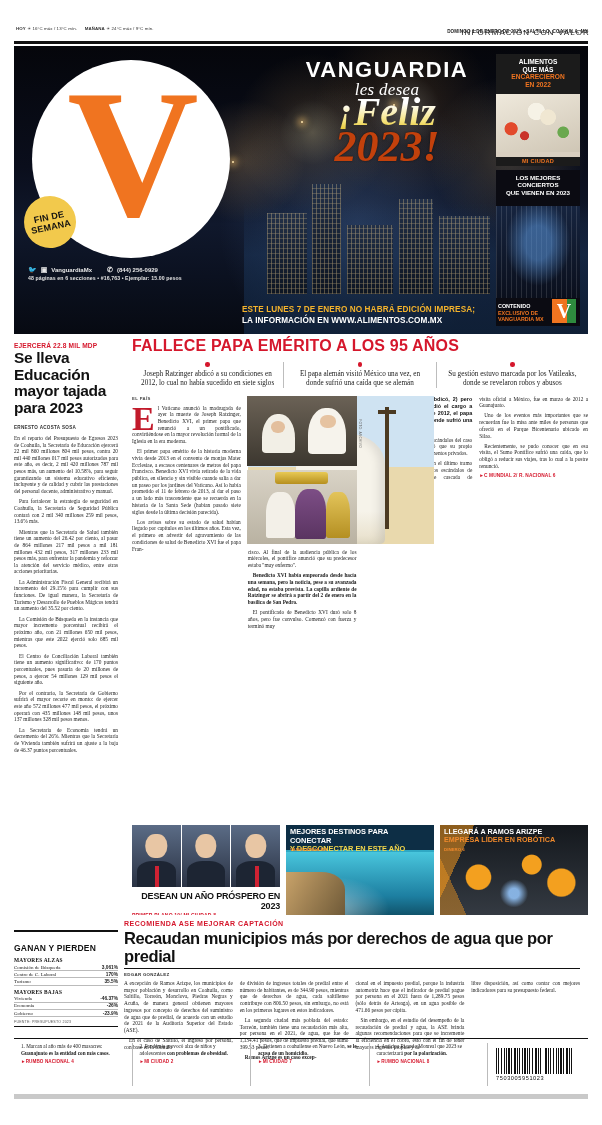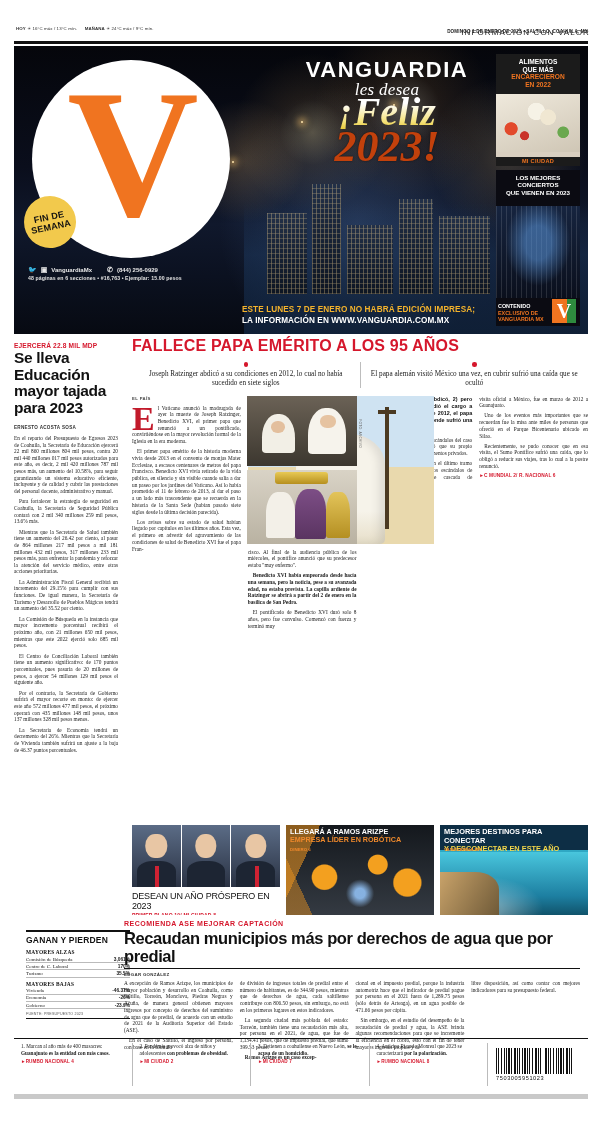--- a/index.html
+++ b/index.html
@@ -182,21 +182,21 @@
     font-family:"Liberation Serif",serif;font-size:5.3px;line-height:6.6px;
     text-align:justify;color:#1a1a1a;margin-top:5px;
   }
   .body-sm p{margin:0 0 4px 0;text-indent:5px;}
   .body-sm p.first{text-indent:0;}
 
   
   .gp-box{
     position:absolute;left:14px;top:930px;width:104px;
     border-top:2px solid #111;border-bottom:1px solid #111;
-    padding-top:3px;box-sizing:border-box;margin-left:12px;
+    padding-top:11px;box-sizing:border-box;
   }
   .gp-title{
     font-family:"Liberation Sans",sans-serif;font-weight:700;font-size:8.5px;
     letter-spacing:.2px;color:#111;margin-bottom:4px;
   }
   .gp-sub{
     font-family:"Liberation Serif",serif;font-weight:700;font-size:5.4px;
     letter-spacing:.2px;color:#111;margin:3px 0 1px;
   }
   .gp-row{
@@ -327,22 +327,22 @@
   .ban{position:relative;flex:1;overflow:hidden;}
   .ban1{background:#fff;}
   .ban1 .pics{display:flex;height:62px;gap:1px;}
   .ban1 .pic{flex:1;background:linear-gradient(180deg,#5b6c86,#2a3243);position:relative;overflow:hidden;}
   .ban1 .pic .hd{position:absolute;left:50%;top:14%;width:44%;height:40%;
     transform:translateX(-50%);background:#e8c6a4;border-radius:45%;}
   .ban1 .pic .sh{position:absolute;left:10%;bottom:0;width:80%;height:42%;
     background:#1d2533;border-radius:40% 40% 0 0;}
   .ban1 .pic .tie{position:absolute;left:48%;bottom:0;width:8%;height:34%;background:#cf2233;}
   .ban1 .t{
-    font-family:"Liberation Sans",sans-serif;font-weight:400;font-size:9px;
-    letter-spacing:-.2px;color:#111;margin-top:4px;line-height:10px;
+    font-family:"Liberation Sans",sans-serif;font-weight:700;font-size:9px;
+    letter-spacing:-.2px;color:#111;margin-top:4px;line-height:10px;text-align:right;
   }
   .ban1 .r{
     font-family:"Liberation Sans",sans-serif;font-weight:700;font-size:5px;
     color:#d5172c;letter-spacing:.2px;margin-top:1px;
   }
   .ban2{background:linear-gradient(180deg,#0d2e45 0 28%,#2fa8c4 28% 58%,#1a6f8d 58% 100%);}
   .ban2 .sea{position:absolute;left:0;right:0;top:30%;bottom:0;
     background:
       radial-gradient(ellipse at 30% 90%,rgba(255,255,255,.35) 0 12%,transparent 40%),
       linear-gradient(180deg,#49c6dd 0%,#1d7fa1 70%,#10536b 100%);}
@@ -503,21 +503,21 @@
 
     <div class="greet">
       <div class="g1">VANGUARDIA</div>
       <div class="g2">les desea</div>
       <div class="g3">¡Feliz</div>
       <div class="g4">2023!</div>
     </div>
 
     <div class="promo-strip">
       <div class="l1">ESTE LUNES 7 DE ENERO NO HABRÁ EDICIÓN IMPRESA;</div>
-      <div class="l2">LA INFORMACIÓN EN WWW.VANGUARDIA.COM.MX</div>
+      <div class="l2">LA INFORMACIÓN EN WWW.ALIMENTOS.COM.MX</div>
     </div>
 
     <div class="rail">
       <div class="rail-card rc1">
         <div class="txt">
           <div>ALIMENTOS</div>
           <div>QUE MÁS</div>
           <div class="or">ENCARECIERON</div>
           <div class="or">EN 2022</div>
         </div>
@@ -590,21 +590,25 @@
   <div class="main">
     <div class="main-kicker">FALLECE PAPA EMÉRITO A LOS 95 AÑOS</div>
 
     <div class="teasers">
       <div class="teaser">
         <div class="dot"></div>
         <span>Joseph Ratzinger abdicó a su condiciones en 2012, lo cual no había sucedido en siete siglos</span>
       </div>
       <div class="teaser">
         <div class="dot"></div>
-        <span>El papa alemán visitó México una vez, en cubrir sufrió una caída que se ocultó</span>
+        <span>El papa alemán visitó México una vez, en donde sufrió una caída que se alemán</span>
+      </div>
+      <div class="teaser">
+        <div class="dot"></div>
+        <span>Su gestión estuvo marcada por los Vatileaks, donde se revelaron robos y abusos</span>
       </div>
     </div>
 
     <div class="cols">
 
       <div class="c">
         <div class="src-lbl">EL PAÍS</div>
         <div class="txt">
           <p class="first"><span class="dropcap">E</span><span>l Vaticano anunció la madrugada de ayer la muerte de Joseph Ratzinger, Benedicto XVI, el primer papa que renunció a un pontificado, convirtiéndose en la mayor revolución formal de la Iglesia en la era moderna.</span></p>
           <p>El primer papa emérito de la historia moderna vivía desde 2013 en el convento de monjas Mater Ecclesiae, a escasos centenares de metros del papa Francisco. Benedicto XVI vivía retirado de la vida pública, en silencio y sin visible cuando salía a dar un paseo por los jardines del Vaticano. Así lo había prometido el 11 de febrero de 2013, al dar el paso a un lado más trascendente que se recuerda en la historia de la Santa Sede (habían pasado siete siglos desde la última decisión parecida).</p>
@@ -683,38 +687,38 @@
         <div class="pic">
             <span class="hd"></span>
             <span class="sh"></span>
             <span class="tie"></span>
           </div>
       </div>
       <div class="t">DESEAN UN AÑO PRÓSPERO EN 2023</div>
       <div class="r">PRIMER PLANO 10/ MI CIUDAD 8</div>
     </div>
 
-    <div class="ban ban3">
-      <div class="robots"></div>
-      <div class="t">
-        <div>LLEGARÁ A RAMOS ARIZPE</div>
-        <div class="or">EMPRESA LÍDER EN ROBÓTICA</div>
-      </div>
-      <div class="r">DINERO 6</div>
-    </div>
-
     <div class="ban ban2">
       <div class="sea"></div>
       <div class="shore"></div>
       <div class="t">
         <div>MEJORES DESTINOS PARA CONECTAR</div>
         <div class="y">Y DESCONECTAR EN ESTE AÑO</div>
       </div>
       <div class="r">VANGUARDIA MX</div>
     </div>
+
+    <div class="ban ban3">
+      <div class="robots"></div>
+      <div class="t">
+        <div>LLEGARÁ A RAMOS ARIZPE</div>
+        <div class="or">EMPRESA LÍDER EN ROBÓTICA</div>
+      </div>
+      <div class="r">DINERO 6</div>
+    </div>
   </div>
 
   <div class="bottom">
     <div class="bkicker">RECOMIENDA ASE MEJORAR CAPTACIÓN</div>
     <div class="bhl">Recaudan municipios más por derechos de agua que por predial</div>
     <div class="bbyline">EDGAR GONZÁLEZ</div>
     <div class="bcols">
       <div class="c">
         <div class="txt">
           <p class="first">A excepción de Ramos Arizpe, los municipios de mayor población y desarrollo en Coahuila, como Saltillo, Torreón, Monclova, Piedras Negras y Acuña, de manera general obtienen mayores ingresos por concepto de derechos del suministro de agua que de predial, de acuerdo con un estudio de 2021 de la Auditoría Superior del Estado (ASE).</p>

